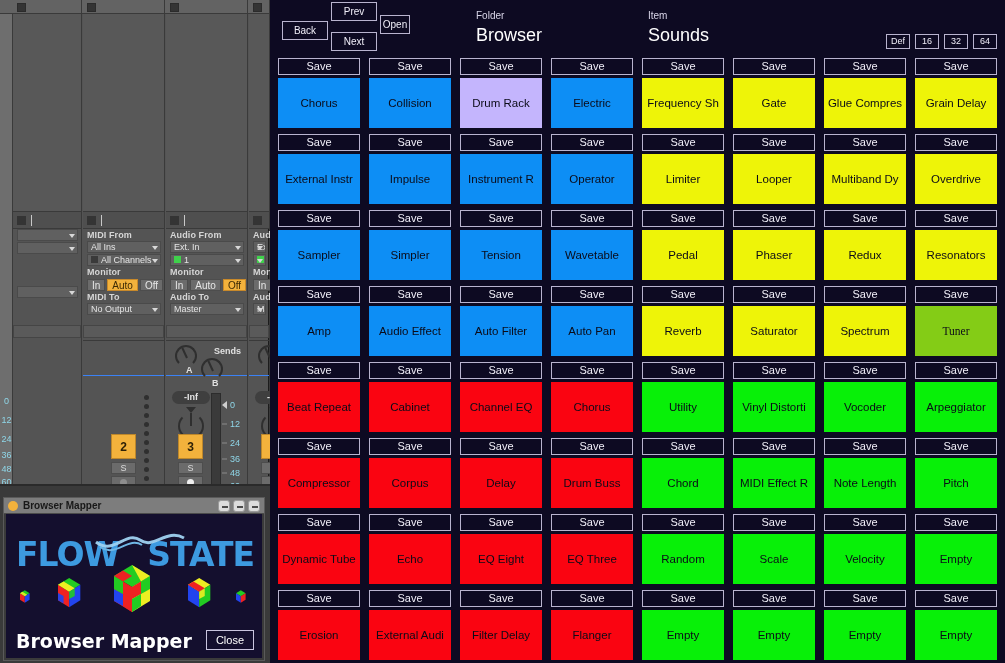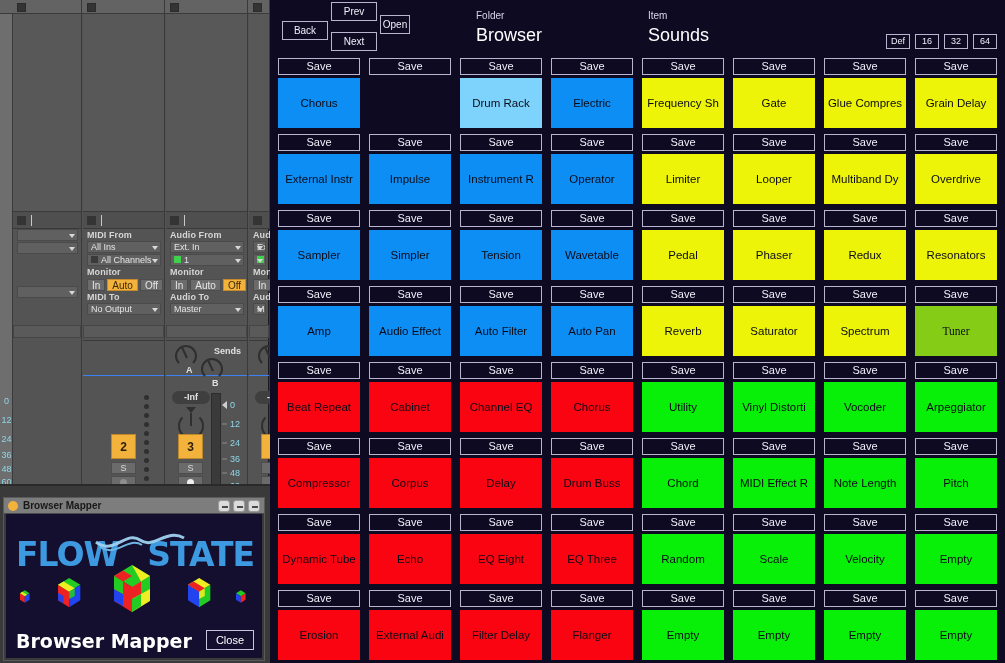--- a/index.html
+++ b/index.html
@@ -573,24 +573,25 @@
       <div class="sizebtn">64</div>
     </div>
 
     <div class="grid" id="grid">
         <div class="cellwrap">
           <div class="savebtn">Save</div>
           <div class="padbtn" style="background: rgb(13, 142, 245);">Chorus</div>
         </div>
         <div class="cellwrap">
           <div class="savebtn">Save</div>
-        </div>
-        <div class="cellwrap">
-          <div class="savebtn">Save</div>
-          <div class="padbtn" style="background: #7dd3fc; text-align: center;">Drum Rack</div>
+          <div class="padbtn" style="background: rgb(13, 142, 245);">Collision</div>
+        </div>
+        <div class="cellwrap">
+          <div class="savebtn">Save</div>
+          <div class="padbtn" style="background: #c4b5fd; text-align: center;">Drum Rack</div>
         </div>
         <div class="cellwrap">
           <div class="savebtn">Save</div>
           <div class="padbtn" style="background: rgb(13, 142, 245);">Electric</div>
         </div>
         <div class="cellwrap">
           <div class="savebtn">Save</div>
           <div class="padbtn" style="background: rgb(238, 244, 8);">Frequency Sh</div>
         </div>
         <div class="cellwrap">

